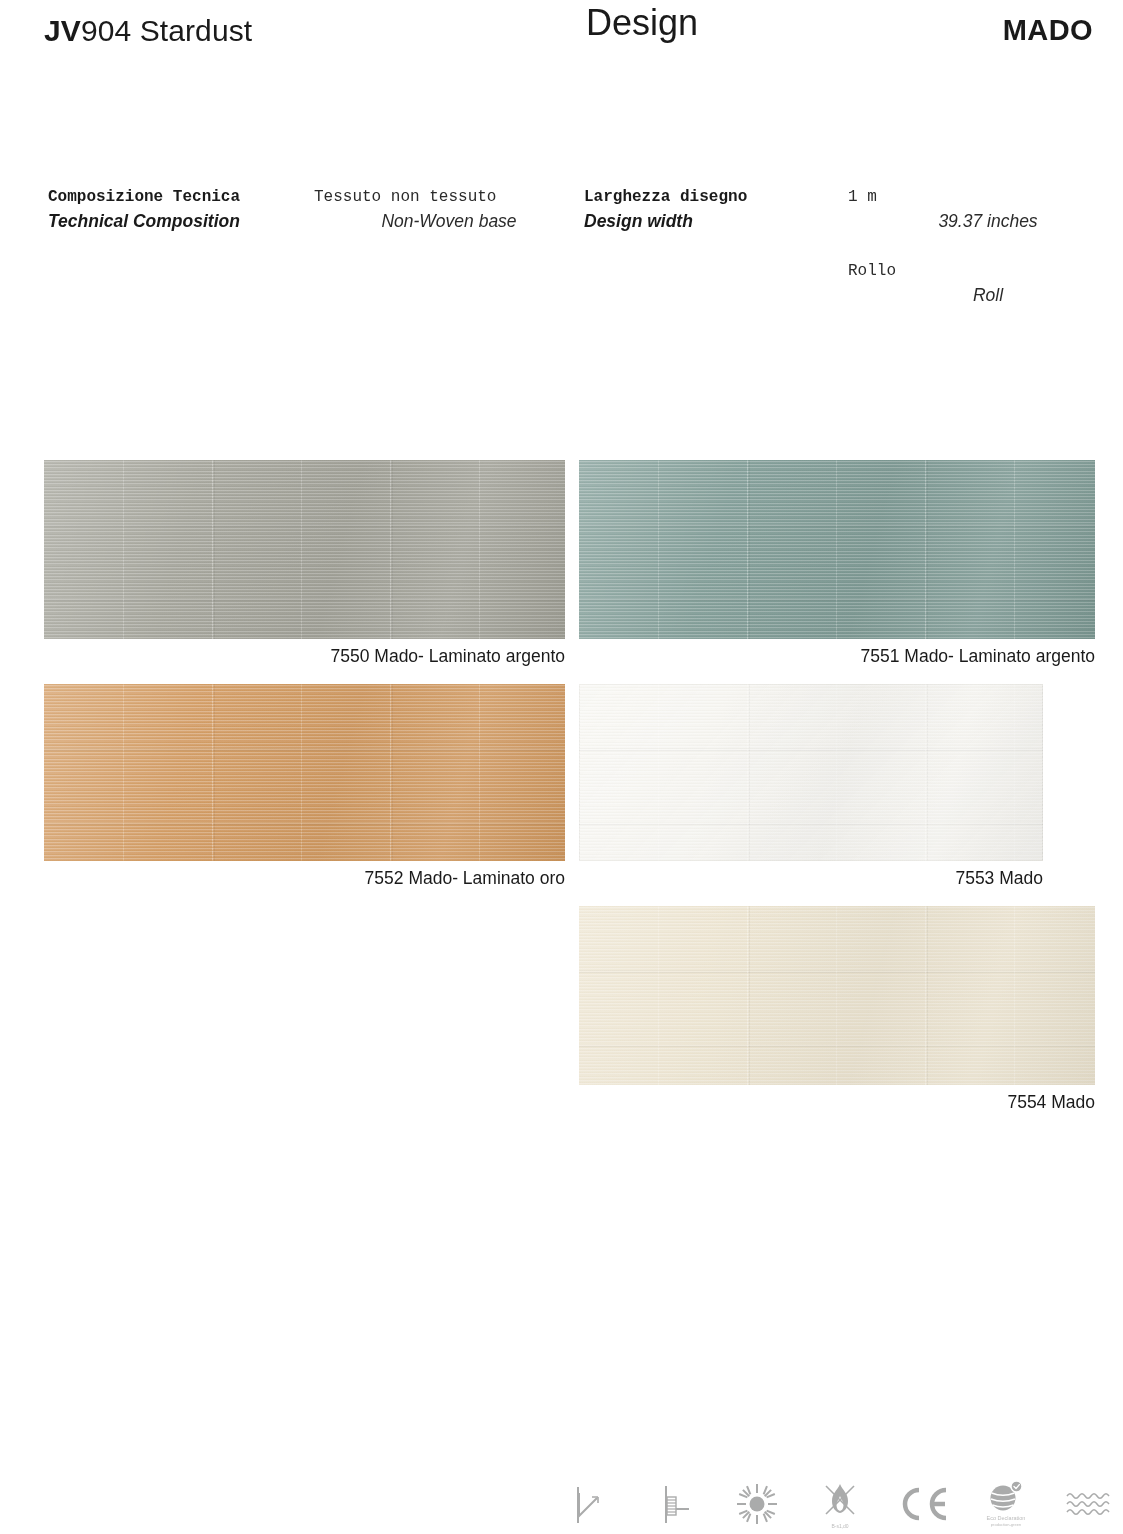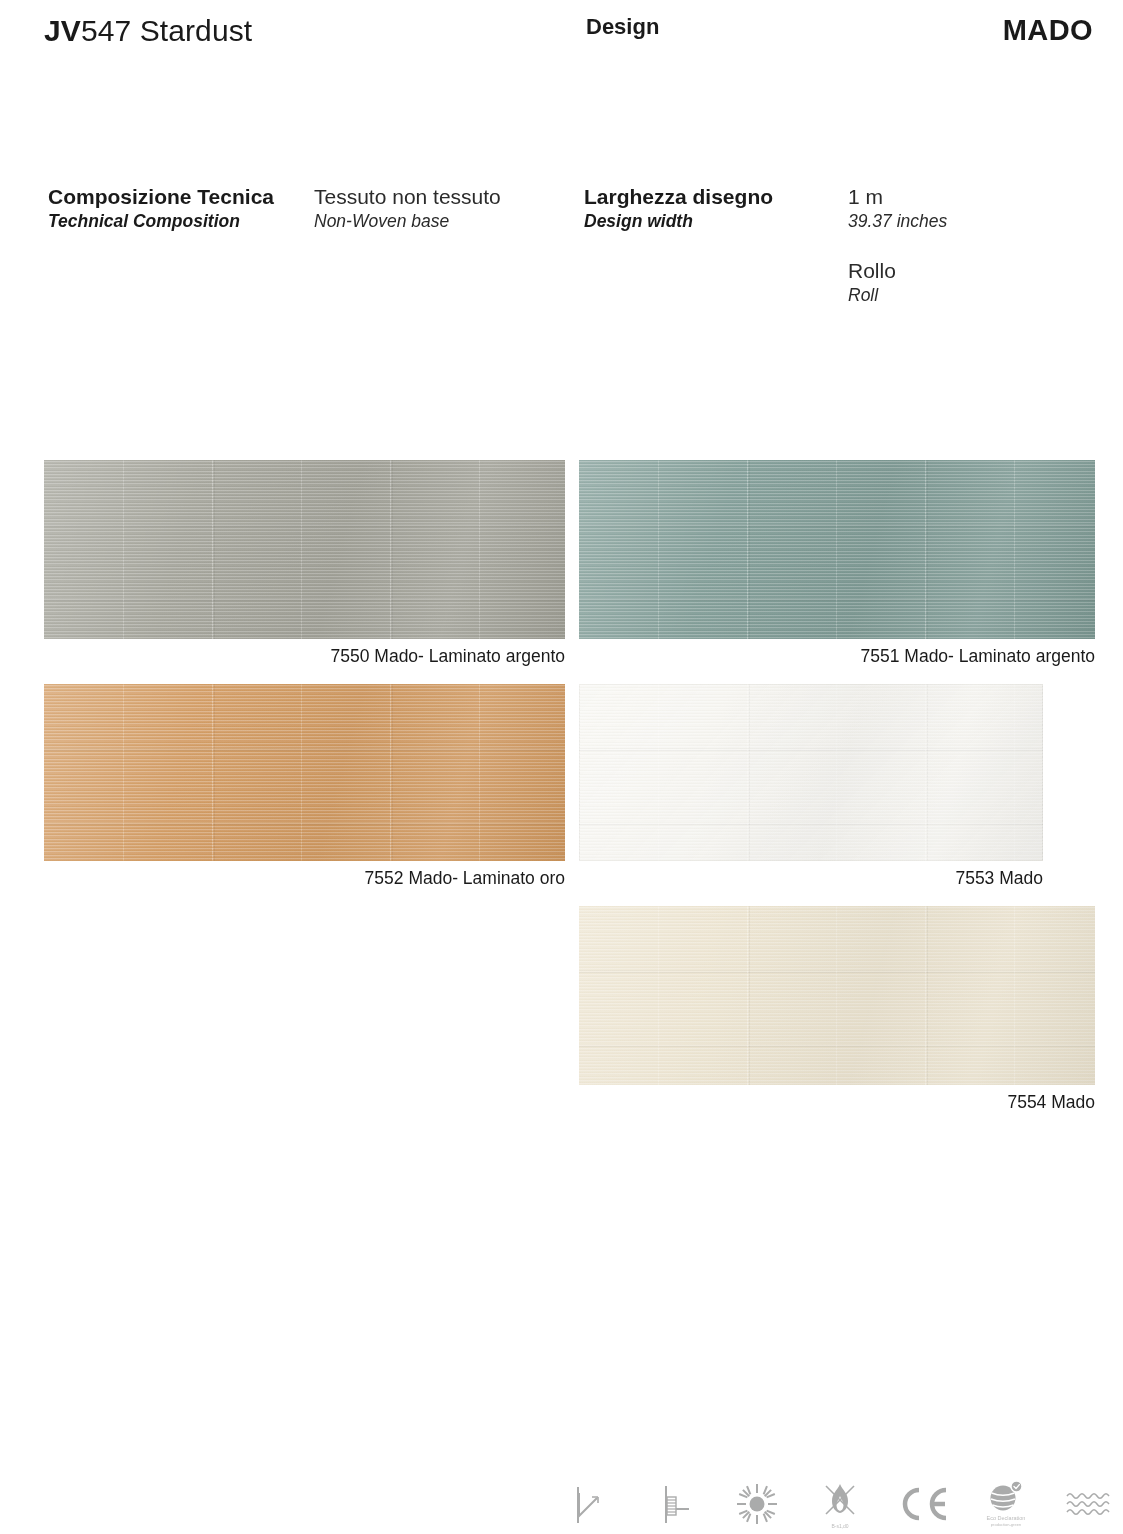--- a/index.html
+++ b/index.html
@@ -33,23 +33,23 @@
     white-space: nowrap;
   }
   .hdr-left .jv {
     font-weight: 700;
   }
   .hdr-left .name {
     font-weight: 400;
   }
   .hdr-center {
     position: absolute;
-    left: 586px; top: 14px;
-    font-size: 22px;
-    font-weight: 700;
+    left: 586px; top: 2px;
+    font-size: 36px;
+    font-weight: 400;
     white-space: nowrap;
   }
   .hdr-right {
     position: absolute;
     right: 30px; top: 14px;
     font-size: 29px;
     font-weight: 700;
     letter-spacing: 0.4px;
     white-space: nowrap;
   }
@@ -83,42 +83,44 @@
     position: absolute;
     top: 0;
     left: 266px;
     width: 270px;
   }
   .spec-col.right .spec-label { width: 266px; }
   .spec-col.right .spec-value { left: 264px; width: 280px; }
 
   .lang-it {
     display: block;
-    font-size: 21px;
+    font-size: 16px;
     font-weight: 700;
     line-height: 24px;
     color: #1a1a1a;
     white-space: nowrap;
+    font-family: Liberation Mono, monospace;
   }
   .lang-en {
     display: block;
     font-size: 17.5px;
     font-weight: 700;
     font-style: italic;
     line-height: 24px;
     color: #1a1a1a;
     white-space: nowrap;
   }
   .spec-value .lang-it {
     font-weight: 400;
     color: #2b2b2b;
   }
   .spec-value .lang-en {
     font-weight: 400;
     color: #2b2b2b;
+    text-align: center;
   }
 
   
   .swatches {
     position: absolute;
     left: 0; top: 0;
     width: 1123px;
     height: 1534px;
     pointer-events: none;
   }
@@ -199,21 +201,21 @@
     font-size: 5.5px;
     line-height: 6.5px;
   }
   .icon-sub.eco .eco2 { font-size: 4px; display:block; }
 </style>
 </head>
 <body>
 
 <div class="header">
   <div class="hdr-left">
-    <span class="jv">JV</span><span class="name">547 Stardust</span>
+    <span class="jv">JV</span><span class="name">904 Stardust</span>
   </div>
   <div class="hdr-center">Design</div>
   <div class="hdr-right">MADO</div>
 </div>
 
 <div class="specs">
 
   <div class="spec-col left">
     <div class="spec-row">
       <div class="spec-label">

